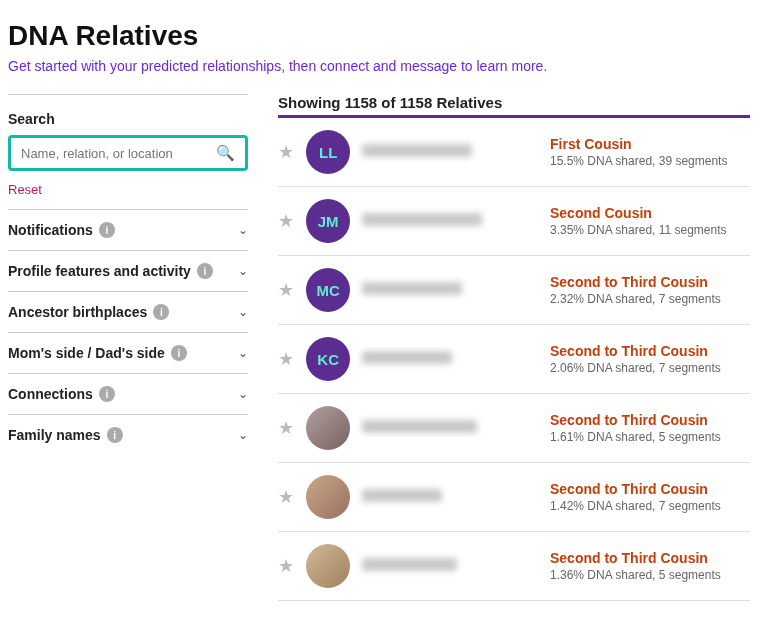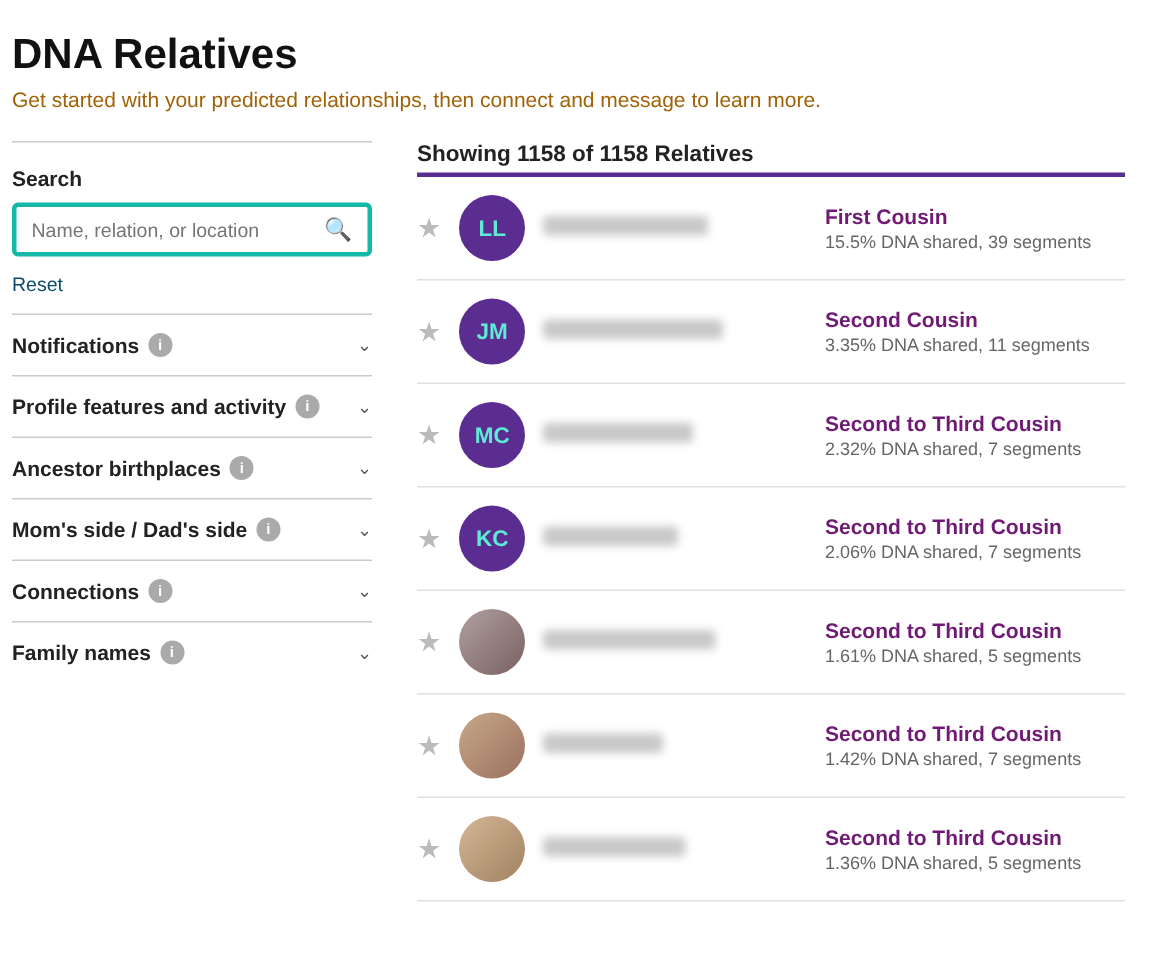--- a/index.html
+++ b/index.html
@@ -17,21 +17,21 @@
       padding: 20px 20px 0 8px;
     }
     .page-title {
       font-size: 28px;
       font-weight: 700;
       color: #111;
       margin-bottom: 6px;
     }
     .page-subtitle {
       font-size: 14px;
-      color: #a16207;
+      color: #6d28d9;
       margin-bottom: 20px;
     }
     .main-layout {
       display: flex;
       gap: 0;
     }
     
     .sidebar {
       width: 260px;
       min-width: 260px;
@@ -95,21 +95,21 @@
       font-size: 13px;
       color: #888;
       flex: 1;
       background: transparent;
     }
     .search-icon {
       color: #555;
       font-size: 15px;
     }
     .reset-link {
-      color: #0c4a6e;
+      color: #be185d;
       font-size: 13px;
       cursor: pointer;
       text-decoration: none;
     }
 
     
     .content {
       flex: 1;
       padding-left: 10px;
     }
@@ -163,21 +163,21 @@
       flex: 1;
       min-width: 120px;
     }
     .relative-info {
       min-width: 200px;
       text-align: left;
     }
     .relation-type {
       font-size: 14px;
       font-weight: 600;
-      color: #701a75;
+      color: #c2410c;
     }
     .dna-detail {
       font-size: 12px;
       color: #666;
       margin-top: 2px;
     }
     
     .blur-bar {
       display: inline-block;
       background: #c8c8c8;

